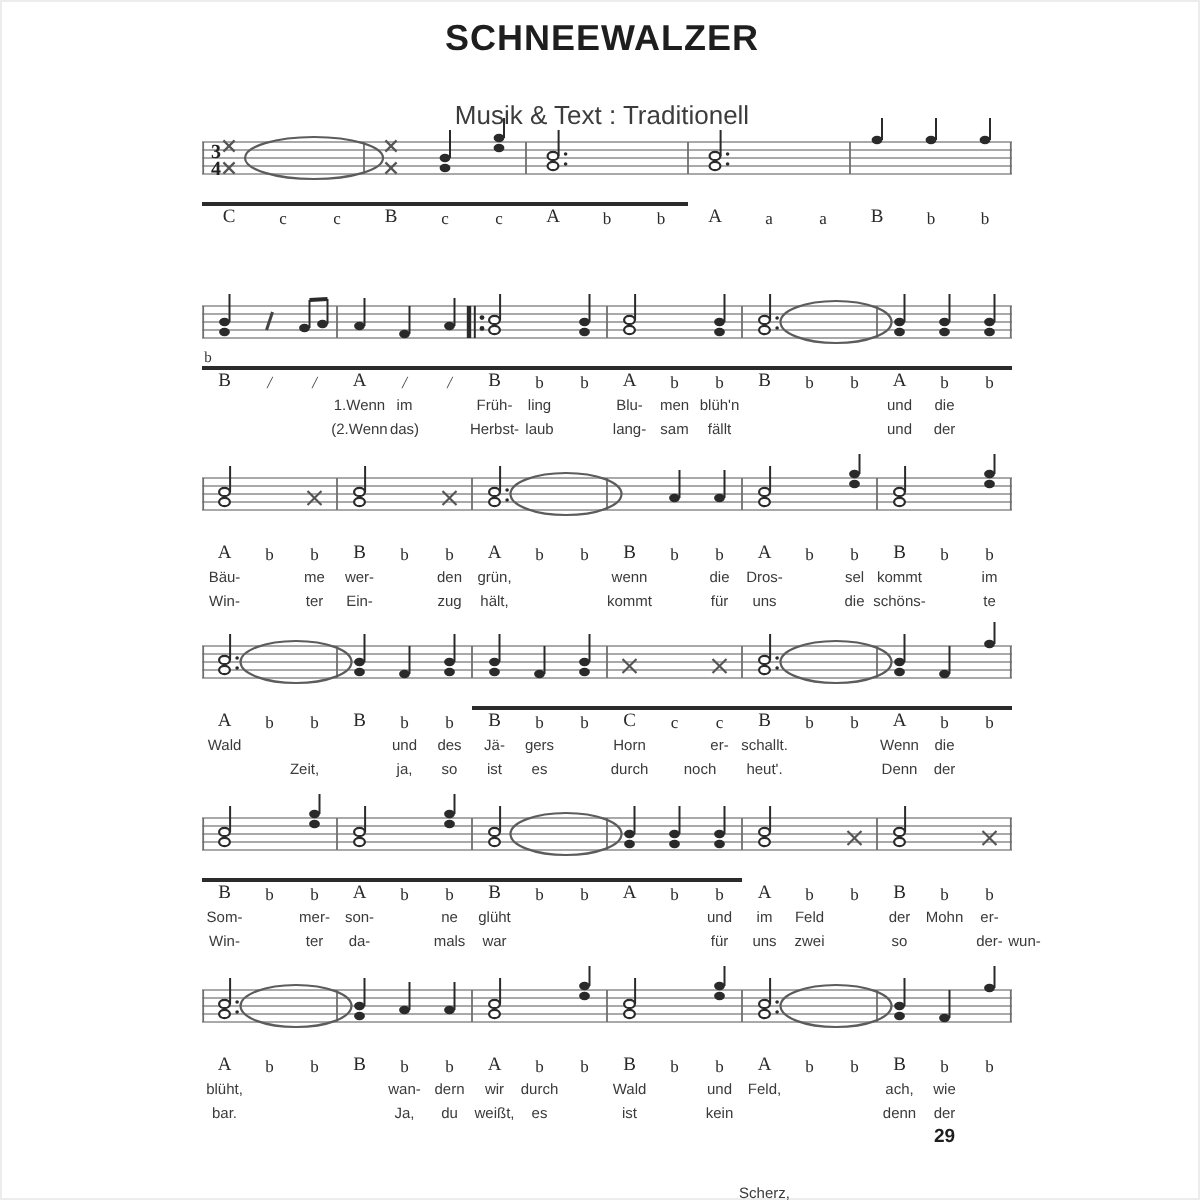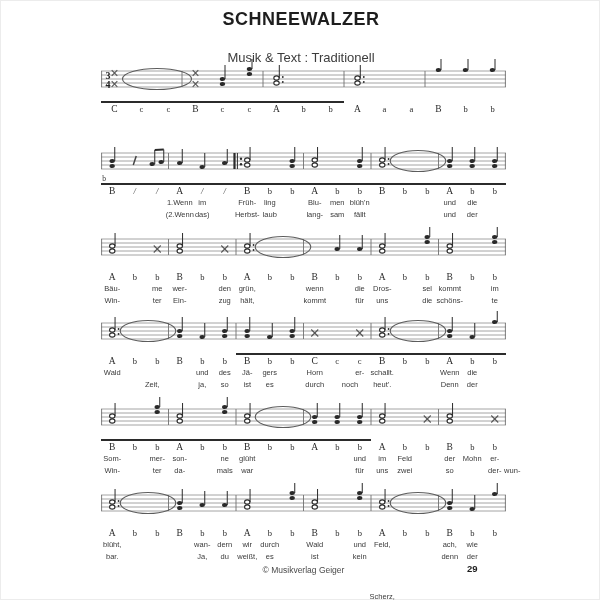--- a/index.html
+++ b/index.html
@@ -590,15 +590,14 @@
           <span style="left: 146.25px;">weißt,</span>
           <span style="left: 168.75px;">es</span>
           <span style="left: 213.75px;">ist</span>
           <span style="left: 258.75px;">kein</span>
           <span style="left: 281.25px; margin-top: 40px;">Scherz,</span>
           <span style="left: 348.75px;">denn</span>
           <span style="left: 371.25px;">der</span>
         </div>
       </div>
     </div>
-  <div class="footer-copy">© Musikverlag Geiger</div>
   <div class="footer-page">29</div>
 </div>
 
 </body></html>

